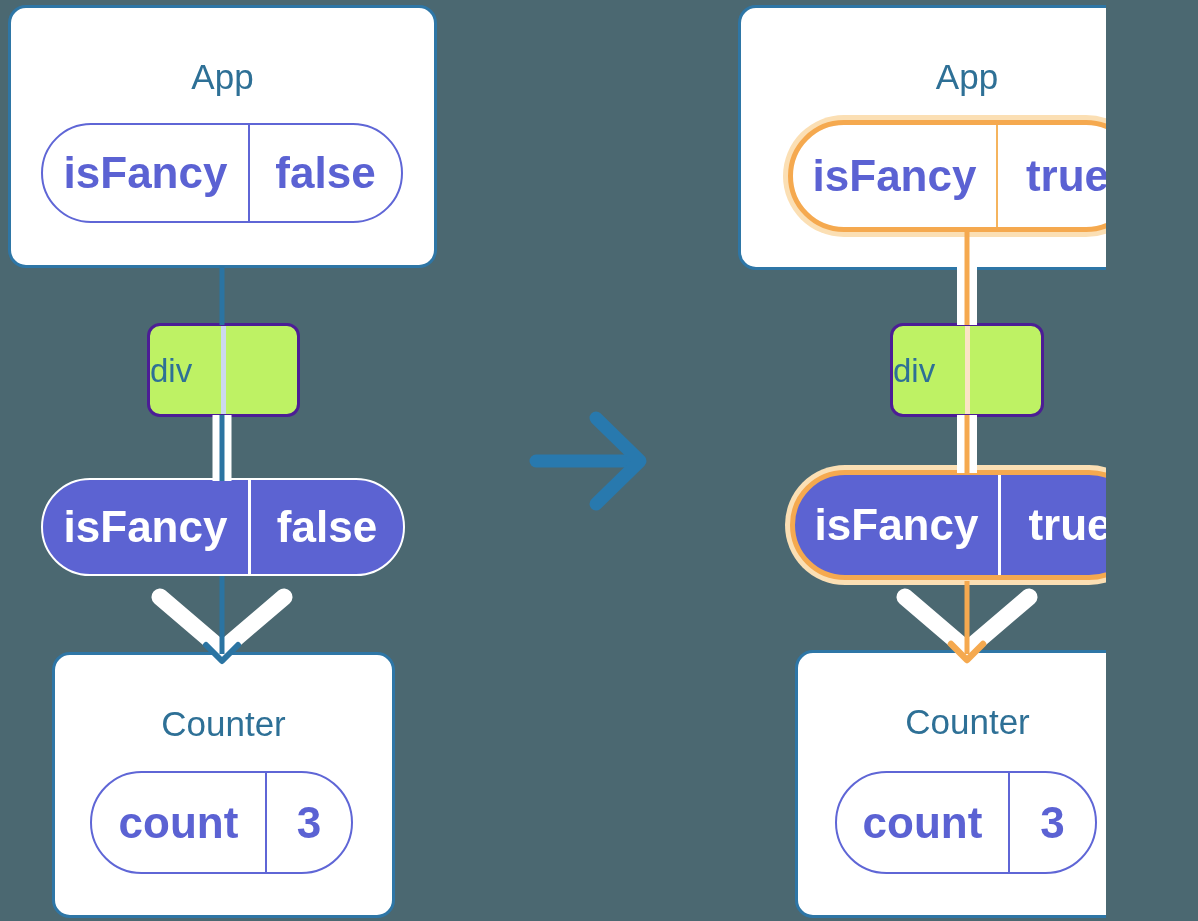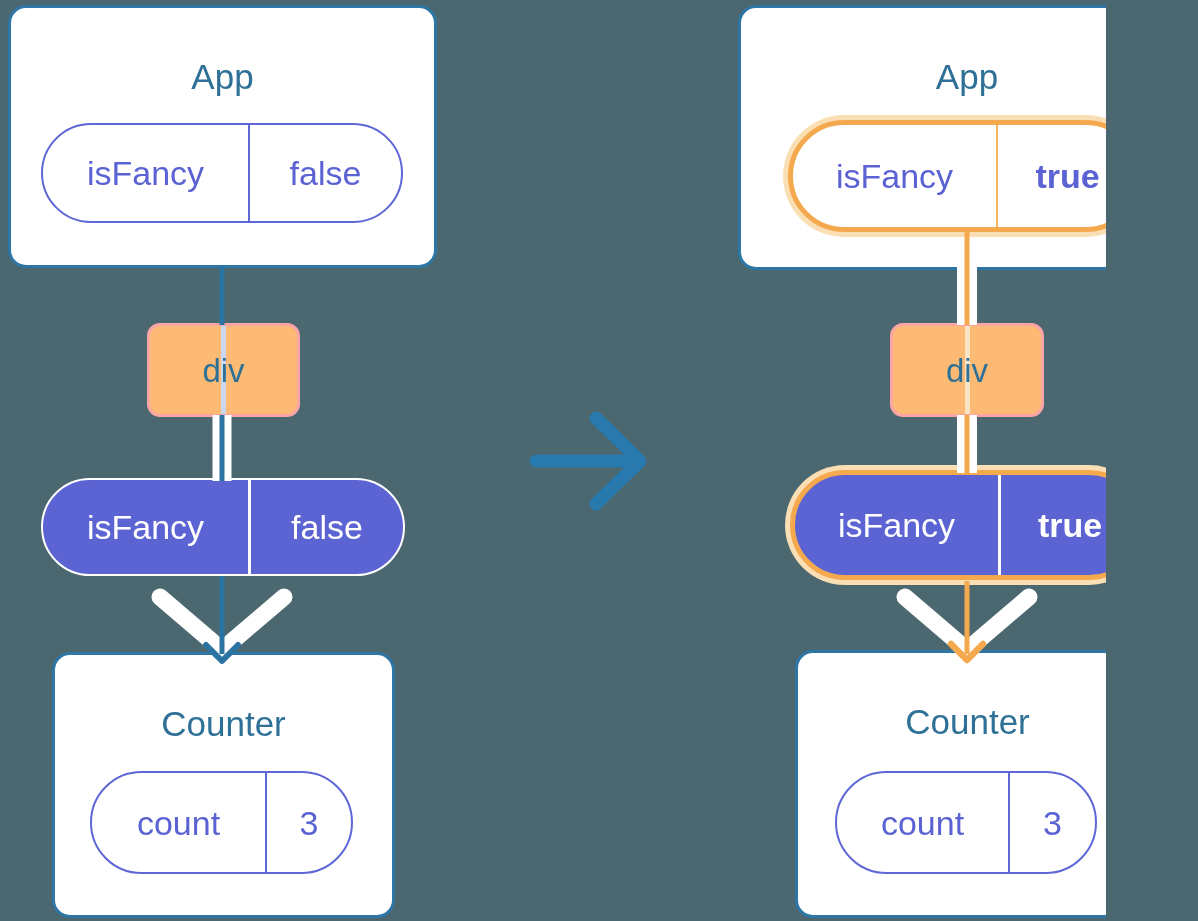--- a/index.html
+++ b/index.html
@@ -22,21 +22,21 @@
   .app-card-right{left:738px;top:5px;width:458px;height:265px;}
   .counter-card-left{left:52px;top:652px;width:343px;height:266px;}
   .counter-card-right{left:795px;top:650px;width:345px;height:268px;}
   
   .pill{
     position:absolute;display:flex;box-sizing:border-box;border-radius:60px;
     overflow:hidden;
   }
   .pill .cell{
     display:flex;align-items:center;justify-content:center;
-    font-size:34px;line-height:1;box-sizing:border-box;
+    font-size:44px;line-height:1;box-sizing:border-box;font-weight:bold;
   }
   .pill .cell.grow{flex:1;}
   .bold{font-weight:700;}
   
   .outline-pill{background:#ffffff;border:2px solid #5f66d6;color:#5b62d3;}
   .outline-pill .divided{border-left:2px solid #5f66d6;}
   
   .solid-pill{background:#5c63d2;border:2px solid #ffffff;color:#ffffff;}
   .solid-pill .divided{border-left:3px solid #ffffff;}
   
@@ -54,23 +54,23 @@
   .passed-pill-left{left:41px;top:478px;width:364px;height:98px;}
   .passed-pill-left .key{width:205px;}
   .passed-pill-right{left:790px;top:470px;width:354px;height:110px;}
   .passed-pill-right .key{width:203px;}
   .counter-pill-left{left:90px;top:771px;width:263px;height:103px;}
   .counter-pill-left .key{width:173px;}
   .counter-pill-right{left:835px;top:771px;width:262px;height:103px;}
   .counter-pill-right .key{width:171px;}
   
   .divbox{
-    position:absolute;background:#fdba74;border:3px solid #fca5a5;
+    position:absolute;background:#bef264;border:3px solid #4c1d95;
     border-radius:13px;box-sizing:border-box;
-    display:flex;align-items:center;justify-content:center;
+    display:flex;align-items:center;
   }
   .divbox-left{left:147px;top:323px;width:153px;height:94px;}
   .divbox-right{left:890px;top:323px;width:154px;height:94px;}
   .thru-line{
     position:absolute;top:0;bottom:0;left:50%;width:5px;margin-left:-2.5px;
   }
   .thru-line.blue{background:#ccd8ef;}
   .thru-line.peach{background:#fbe4c4;}
   .div-label{
     position:relative;font-size:33px;font-weight:500;color:#2e7096;line-height:1;

